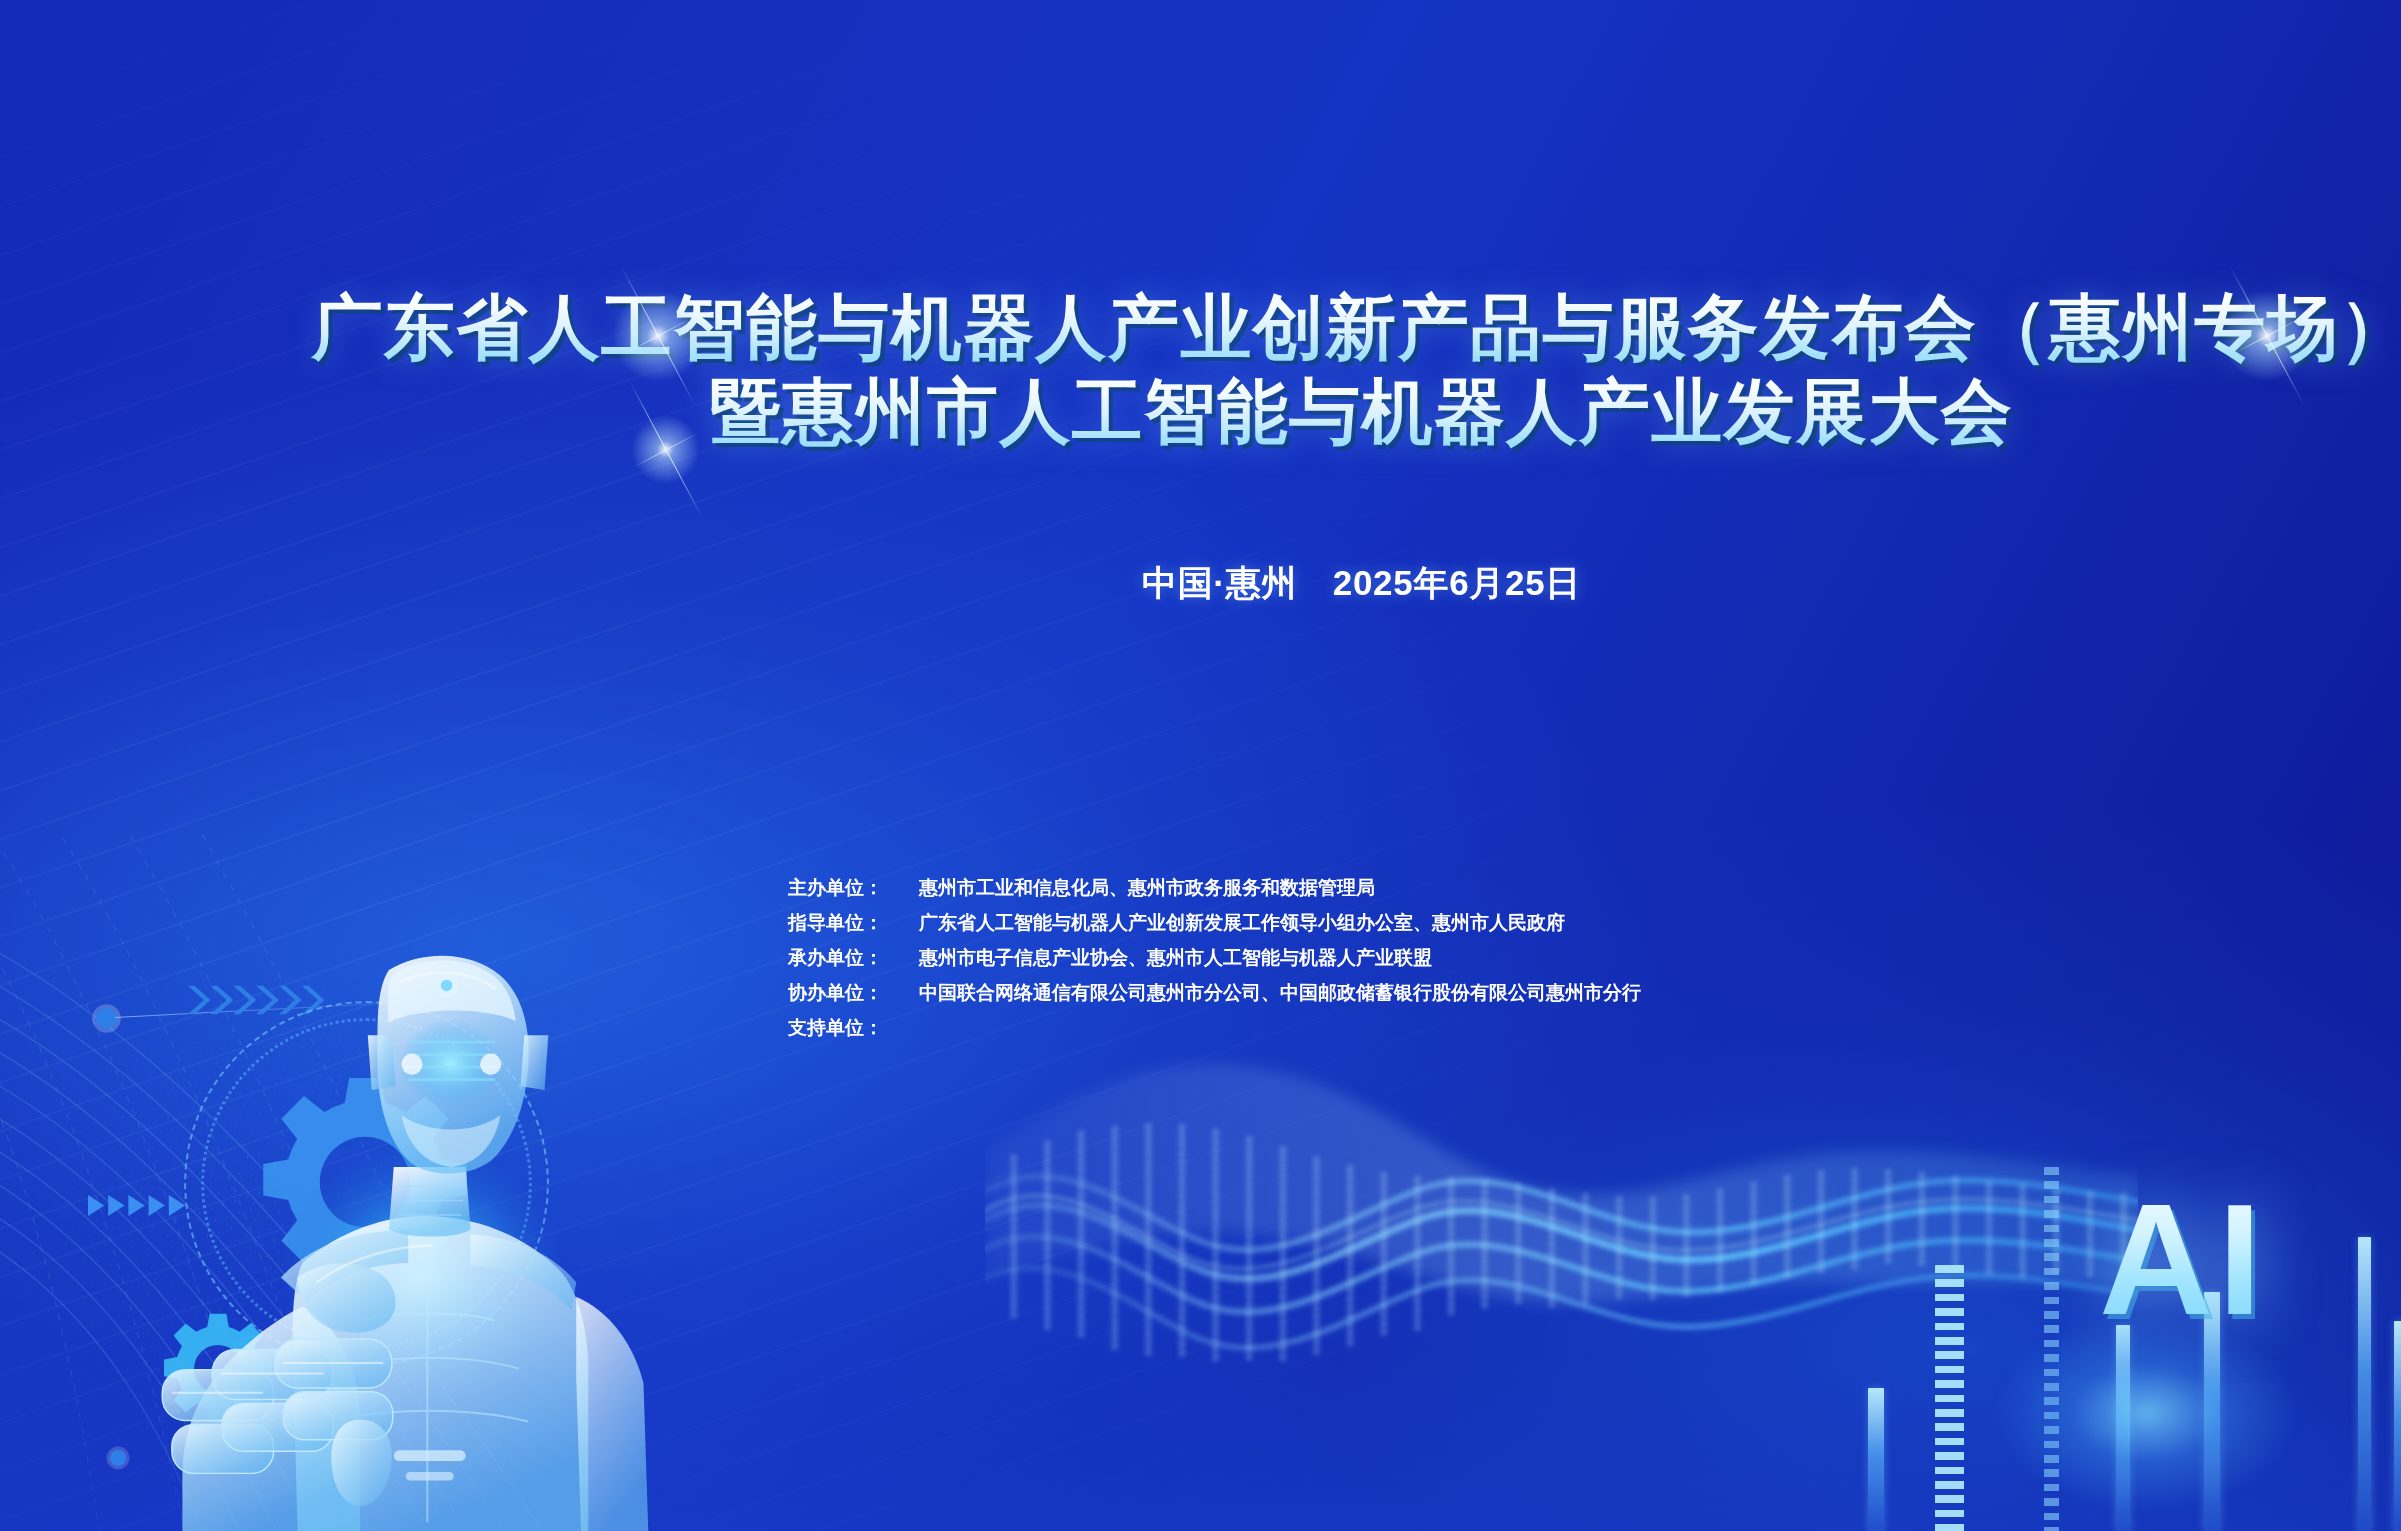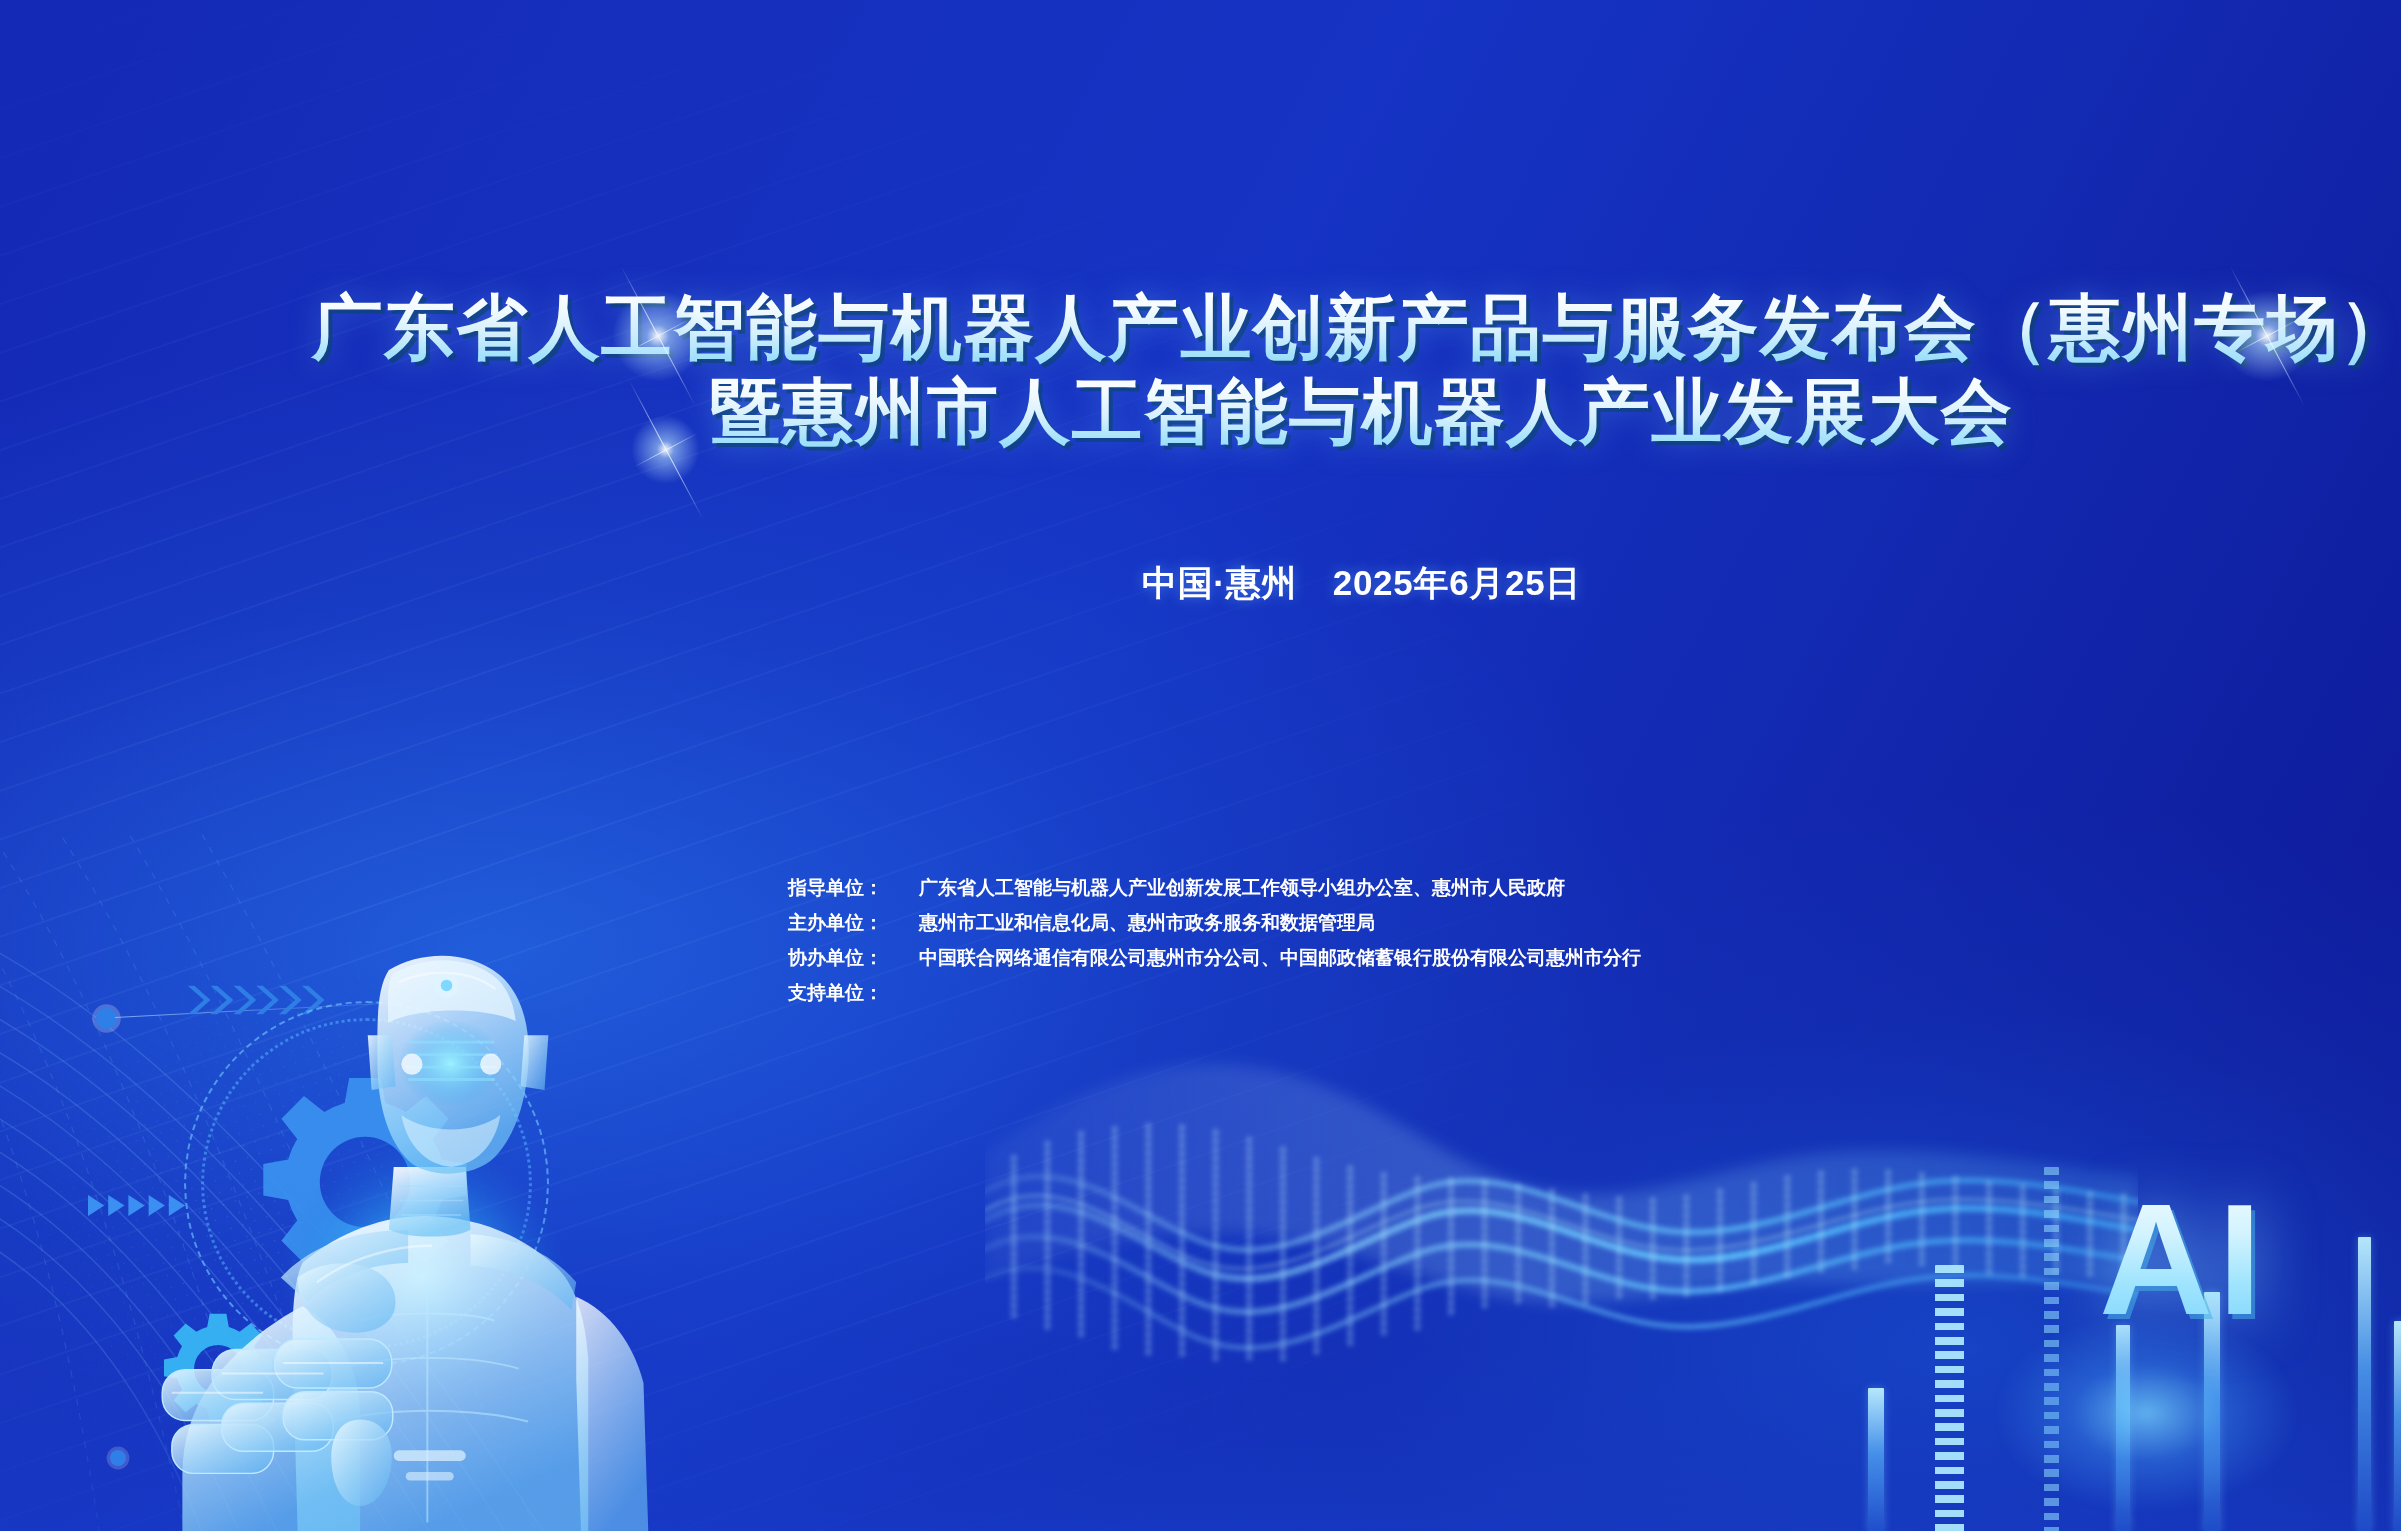--- a/index.html
+++ b/index.html
@@ -484,26 +484,30 @@
     <div class="tline l2">暨惠州市人工智能与机器人产业发展大会</div>
   </div>
   <div class="sparkle" style="left:591px; top:269px;"></div>
   <div class="sparkle" style="left:2200px; top:269px;"></div>
   <div class="sparkle" style="left:615px; top:399px; width:101px; height:101px;"></div>
 
   <div class="subtitle">中国·惠州　2025年6月25日</div>
 
   <div class="sponsors" id="sponsorList">
       <div class="srow">
+        <span class="slabel">主办单位：</span>
+        <span class="sval">惠州市工业和信息化局、惠州市政务服务和数据管理局</span>
+      </div>
+      <div class="srow">
         <span class="slabel">指导单位：</span>
         <span class="sval">广东省人工智能与机器人产业创新发展工作领导小组办公室、惠州市人民政府</span>
       </div>
       <div class="srow">
-        <span class="slabel">主办单位：</span>
-        <span class="sval">惠州市工业和信息化局、惠州市政务服务和数据管理局</span>
+        <span class="slabel">承办单位：</span>
+        <span class="sval">惠州市电子信息产业协会、惠州市人工智能与机器人产业联盟</span>
       </div>
       <div class="srow">
         <span class="slabel">协办单位：</span>
         <span class="sval">中国联合网络通信有限公司惠州市分公司、中国邮政储蓄银行股份有限公司惠州市分行</span>
       </div>
       <div class="srow">
         <span class="slabel">支持单位：</span>
       </div>
     </div>
 

